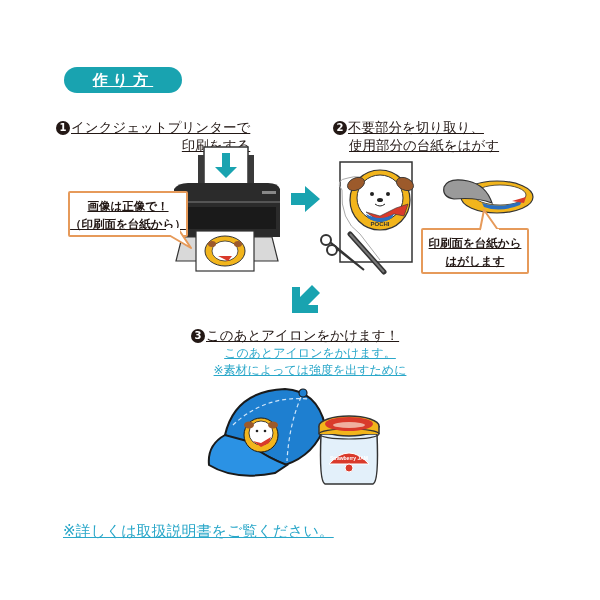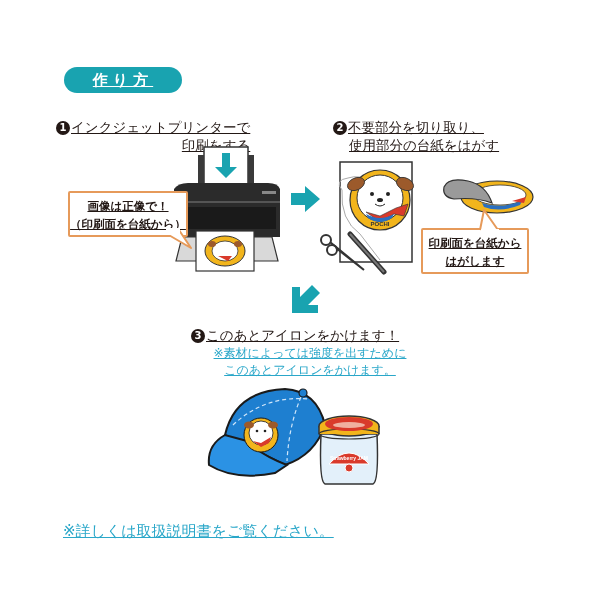--- a/index.html
+++ b/index.html
@@ -109,22 +109,22 @@
 </svg>
 
 <svg style="left:292px;top:285px;" width="30" height="30" viewBox="0 0 30 30">
   <path d="M8 2 L8 12 L20 0 L28 8 L16 20 L26 20 L26 28 L0 28 L0 2 Z" fill="#19a3b0" transform="rotate(0 15 15)"></path>
 </svg>
 
 <div class="abs step" style="left:191px;top:326px;">
   <span class="num">3</span><span>このあとアイロンをかけます！</span>
 </div>
 <div class="abs note-blue" style="left:200px;top:345px;width:220px;">
+  <div>このあとアイロンをかけます。</div>
   <div>※素材によっては強度を出すために</div>
-  <div>このあとアイロンをかけます。</div>
 </div>
 
 <svg style="left:205px;top:385px;" width="125" height="100" viewBox="0 0 125 100">
   <path d="M20 50 Q30 6 80 4 Q112 6 120 40 Q110 70 80 80 Z" fill="#1e7fd0" stroke="#1a1a1a" stroke-width="2"></path>
   <path d="M20 50 Q2 60 4 80 Q30 96 70 88 L82 80 Q56 70 42 56 Z" fill="#2b92e4" stroke="#1a1a1a" stroke-width="2"></path>
   <path d="M28 40 Q60 10 104 14" fill="none" stroke="#cfe6fa" stroke-width="1.2" stroke-dasharray="4 3"></path>
   <path d="M96 12 Q84 40 82 76" fill="none" stroke="#cfe6fa" stroke-width="1.2" stroke-dasharray="4 3"></path>
   <circle cx="98" cy="8" r="4" fill="#1e7fd0" stroke="#1a1a1a" stroke-width="1.2"></circle>
   <circle cx="56" cy="50" r="17" fill="#f2b51c" stroke="#1a1a1a" stroke-width="1"></circle>
   <circle cx="56" cy="48" r="12" fill="#fff" stroke="#1a1a1a" stroke-width="0.8"></circle>

